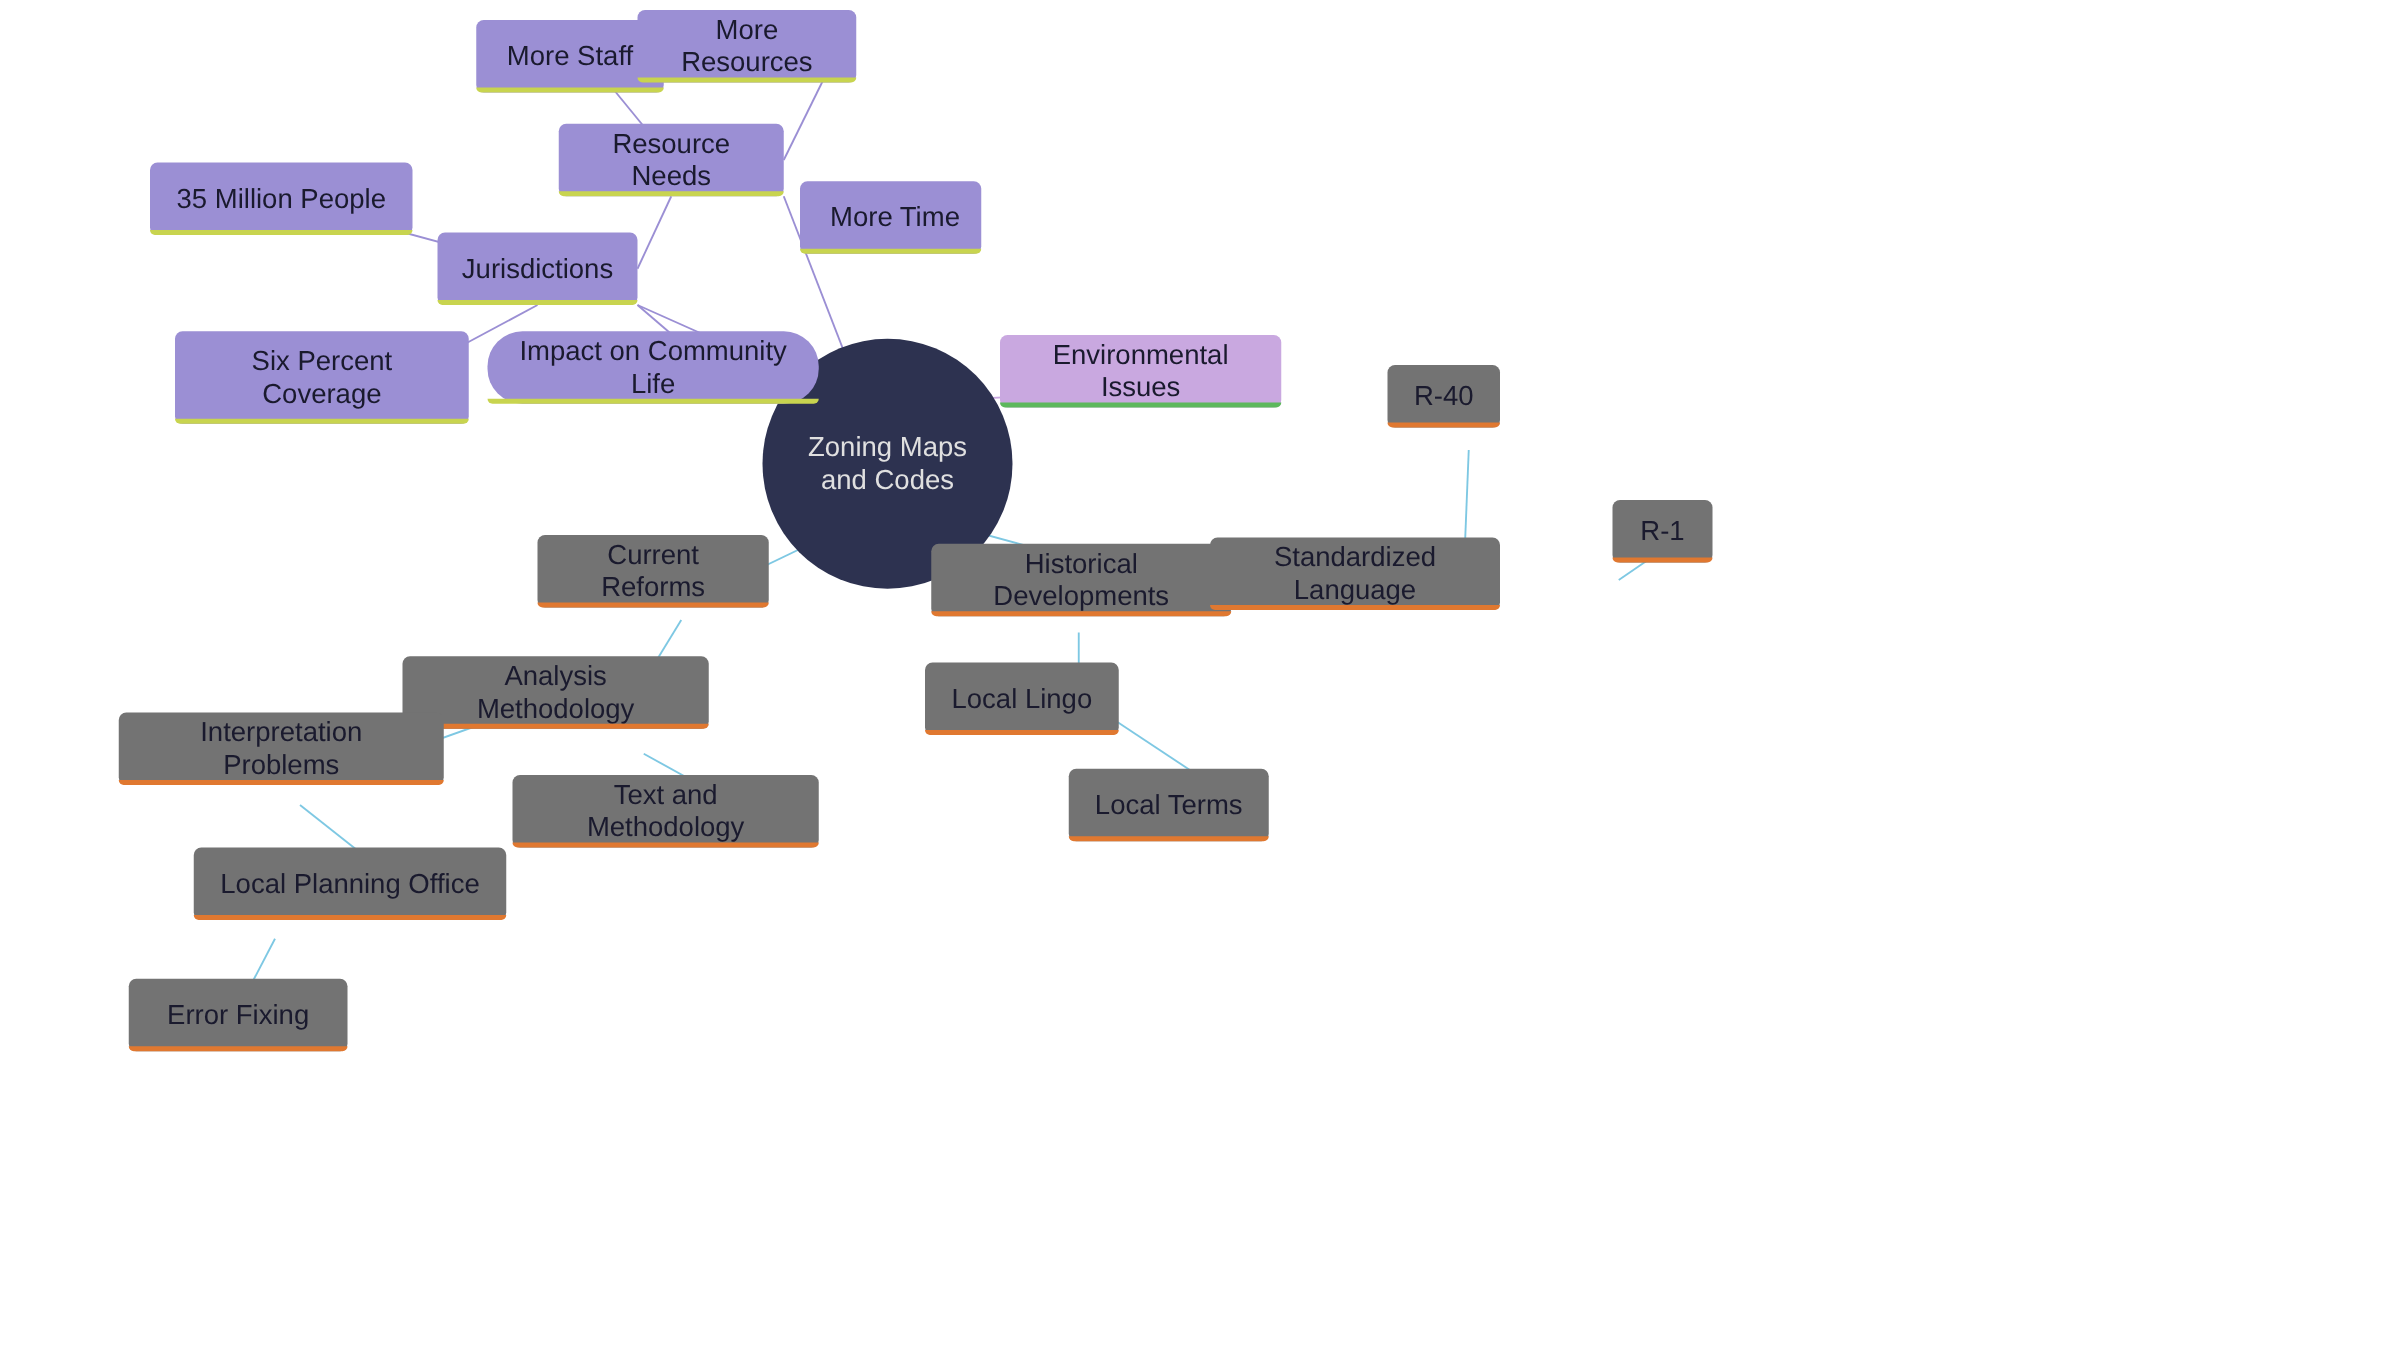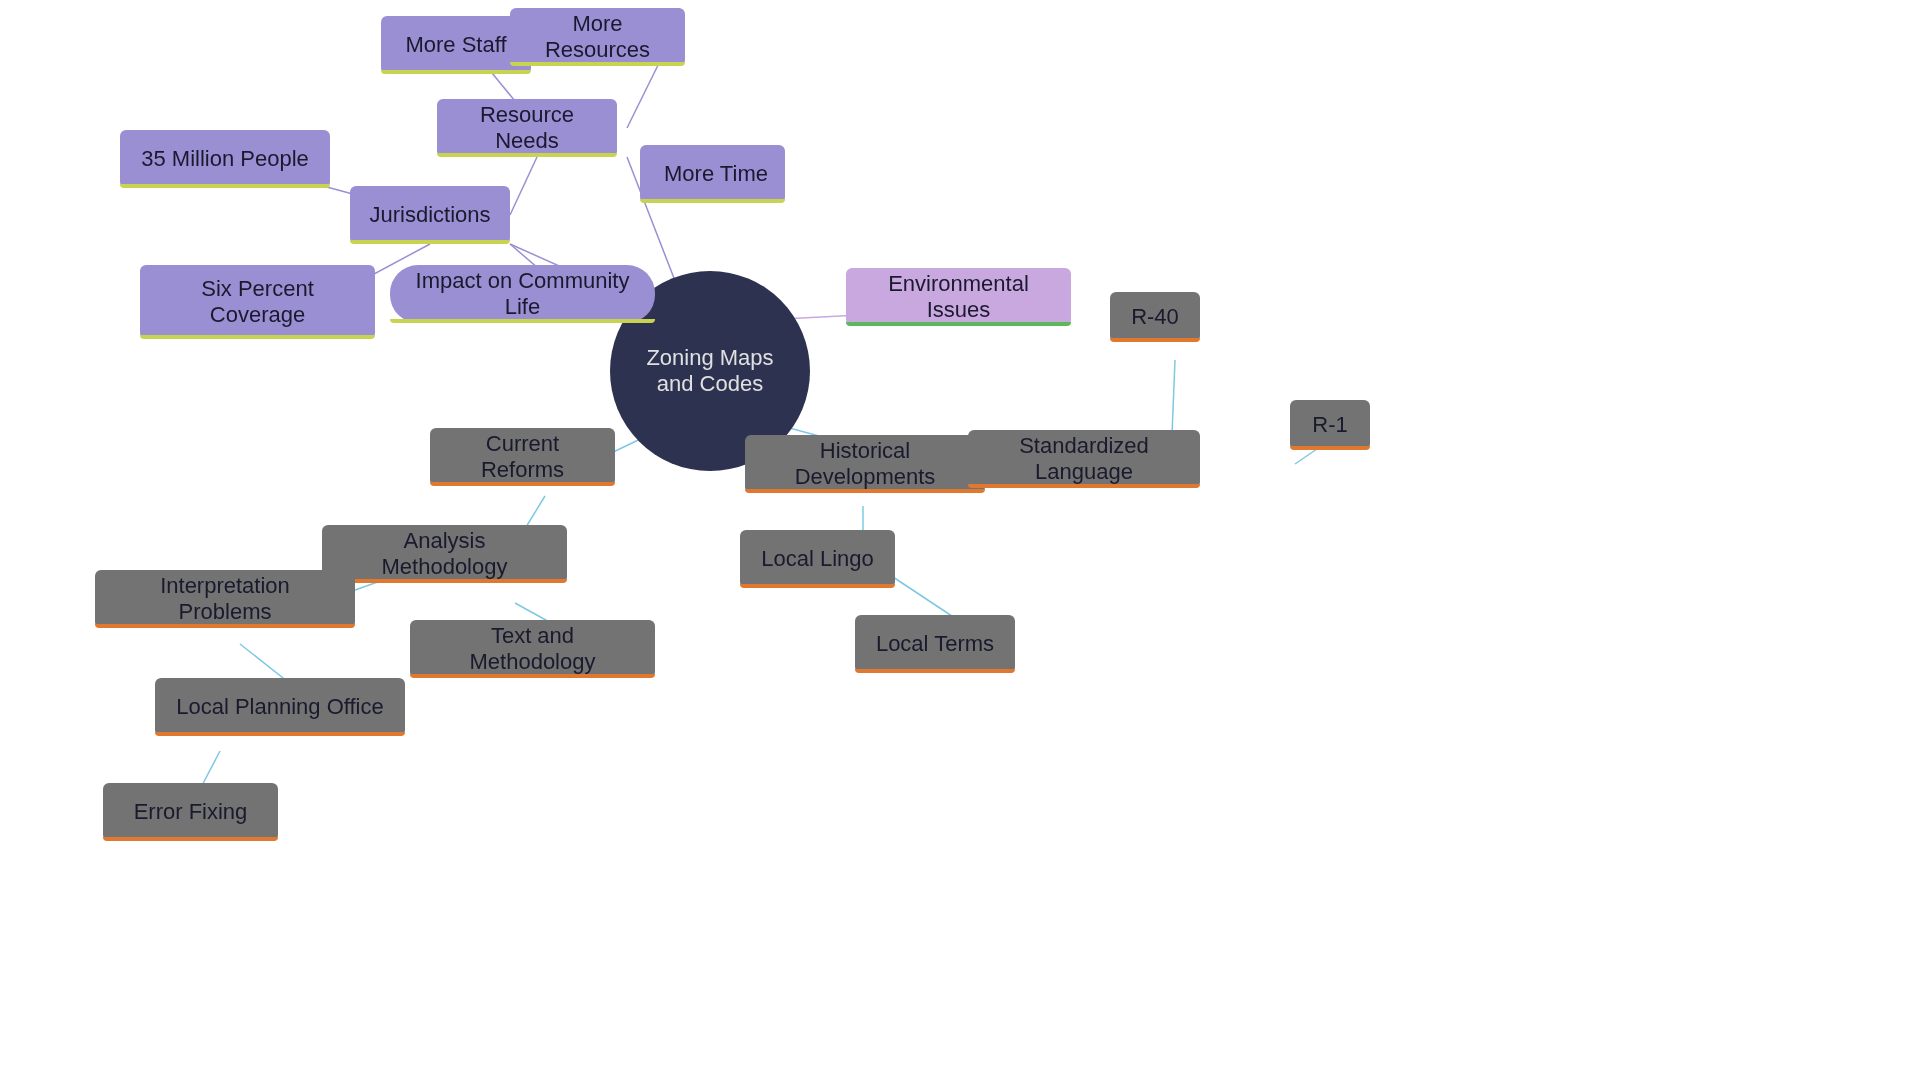--- a/index.html
+++ b/index.html
@@ -55,21 +55,20 @@
       border: none;
     }
     .node-blue::after {
       background: #e07830;
     }
     
     .node-pink {
       background: #c9a8e0;
       color: #1a1a2e;
       border: none;
-      margin-left: 46px;
     }
     .node-pink::after {
       background: #5db85d;
     }
     
     .node-center {
       background: #2d3250;
       color: #e0e0e0;
       border-radius: 50%;
       width: 200px;
@@ -129,21 +128,21 @@
 
   <line x1="1023" y1="477" x2="1172" y2="464" stroke="#7ec8e3" stroke-width="1.5"></line>
 
   <line x1="1172" y1="435" x2="1175" y2="360" stroke="#7ec8e3" stroke-width="1.5"></line>
 
   <line x1="1295" y1="464" x2="1330" y2="440" stroke="#7ec8e3" stroke-width="1.5"></line>
 </svg>
 
 <div class="node node-center" style="left: 610px; top: 271px;">Zoning Maps and Codes</div>
 
-<div class="node node-purple" style="left: 437px; top: 99px; width: 180px; height: 58px;">Resource Needs</div>
+<div class="node node-purple" style="left: 447px; top: 99px; width: 180px; height: 58px;">Resource Needs</div>
 
 <div class="node node-purple" style="left: 333px; top: 16px; width: 150px; height: 58px; margin-left: 48px;">More Staff</div>
 
 <div class="node node-purple" style="left: 510px; top: 8px; width: 175px; height: 58px;">More Resources</div>
 
 <div class="node node-purple" style="left: 640px; top: 145px; width: 145px; height: 58px; padding-left: 23px;">More Time</div>
 
 <div class="node node-purple" style="left: 350px; top: 186px; width: 160px; height: 58px;">Jurisdictions</div>
 
 <div class="node node-purple" style="left: 120px; top: 130px; width: 210px; height: 58px;">35 Million People</div>

